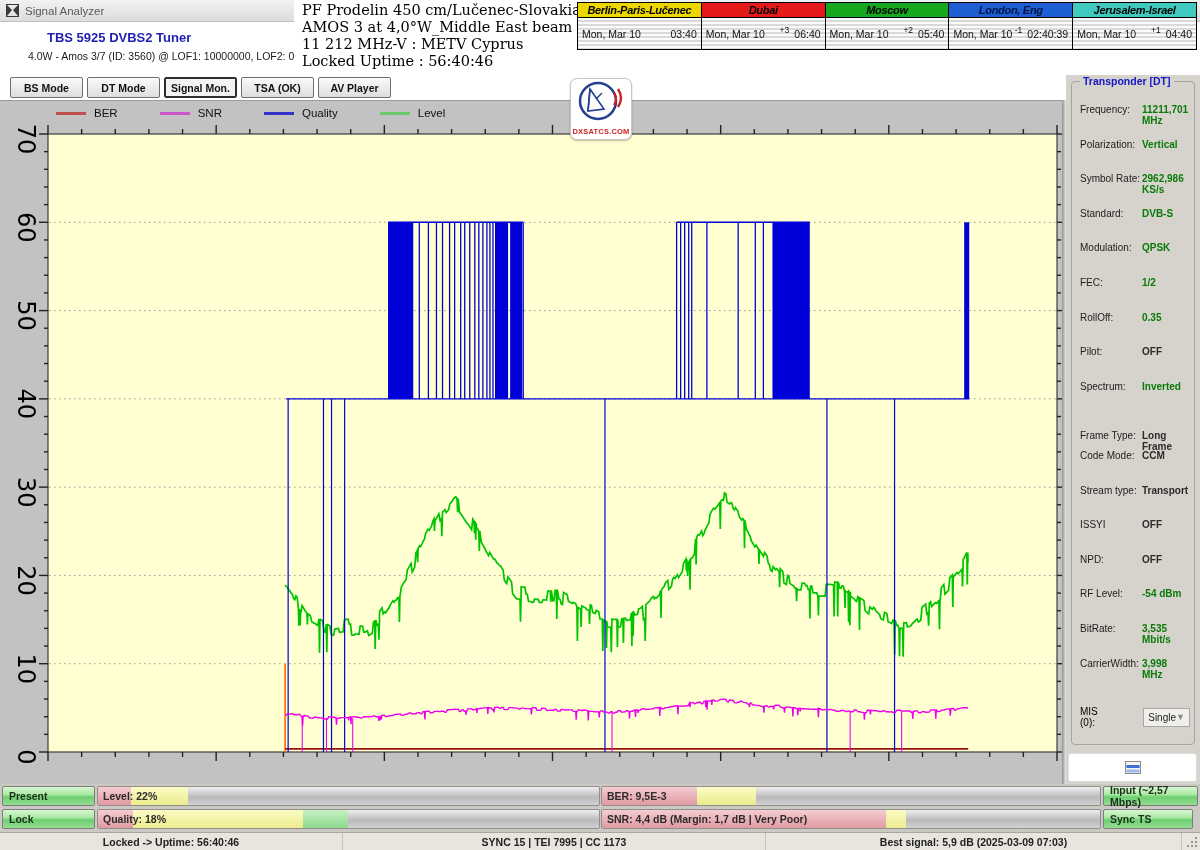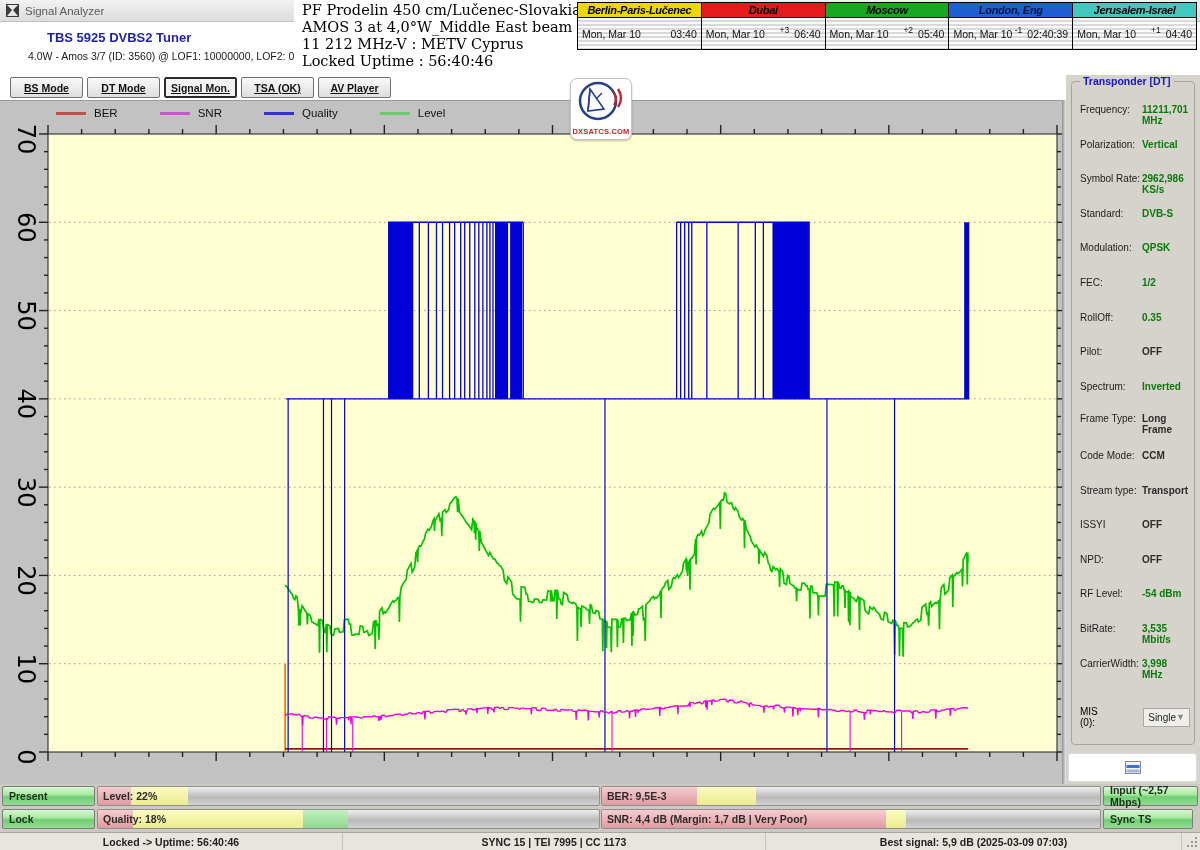--- a/index.html
+++ b/index.html
@@ -31,21 +31,21 @@
   .clock-time { flex:1; background:repeating-linear-gradient(180deg,#fbfbfb 0 2px,#d9d9d9 2px 4px);
     display:flex; align-items:center; font-size:10.5px; font-weight:normal; color:#111;
     padding:0 4px; white-space:nowrap; }
   .clock-time .date { margin-right:auto; }
   .clock-time .off { font-size:8.5px; position:relative; top:-4px; margin-right:5px; }
 
   
   #tabs { position:absolute; left:10px; top:77px; height:22px; display:flex; gap:4px; z-index:5; }
   .tab { width:73px; height:21px; background:linear-gradient(#fafafa,#dedede);
     border:1px solid #6f6f6f; font-size:10.5px; font-weight:bold; color:#111;
-    display:flex; align-items:center; justify-content:center; border-radius:2px;text-decoration:underline; }
+    display:flex; align-items:center; justify-content:center; border-radius:2px; }
   .tab.active { border:1px solid #2d2d2d; box-shadow:inset 0 0 0 1px #2d2d2d; background:#f3f3f3; }
 
   
   #chart-panel { position:absolute; left:0; top:100px; width:1062px; height:684px;
     background:#c2c2c2; border-top:1px solid #9a9a9a; }
   #legend { position:absolute; left:56px; top:6px; display:flex; gap:42px; }
   .leg-item { display:flex; align-items:center; gap:8px; font-size:11.5px; color:#111; }
   .leg-swatch { width:30px; height:3px; }
 
   
@@ -435,21 +435,21 @@
           <span class="val green">0.35</span>
         </div>
         <div class="tp-row" style="top: 264.2px;">
           <span class="lbl">Pilot:</span>
           <span class="val">OFF</span>
         </div>
         <div class="tp-row" style="top: 298.8px;">
           <span class="lbl">Spectrum:</span>
           <span class="val green">Inverted</span>
         </div>
-        <div class="tp-row" style="top: 331px;">
+        <div class="tp-row" style="top: 348px;">
           <span class="lbl">Frame Type:</span>
           <span class="val">Long Frame</span>
         </div>
         <div class="tp-row" style="top: 368px;">
           <span class="lbl">Code Mode:</span>
           <span class="val">CCM</span>
         </div>
         <div class="tp-row" style="top: 402.6px;">
           <span class="lbl">Stream type:</span>
           <span class="val">Transport</span>

